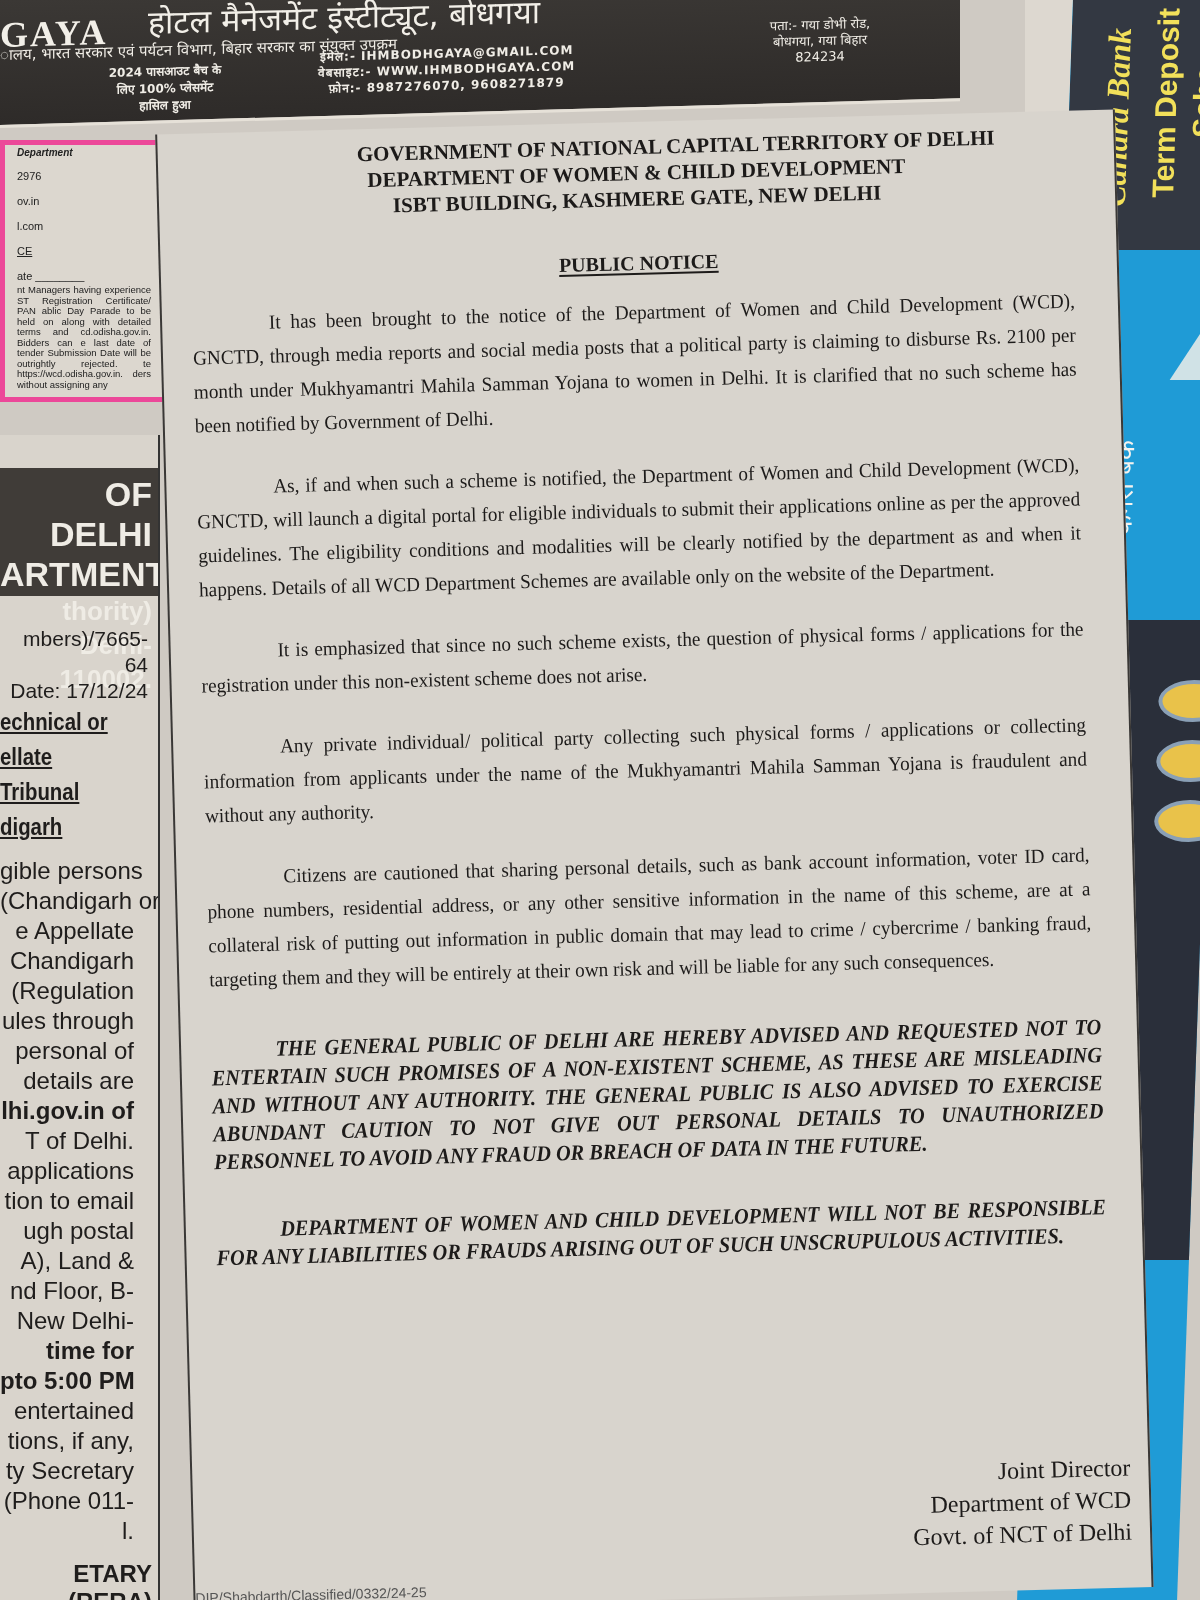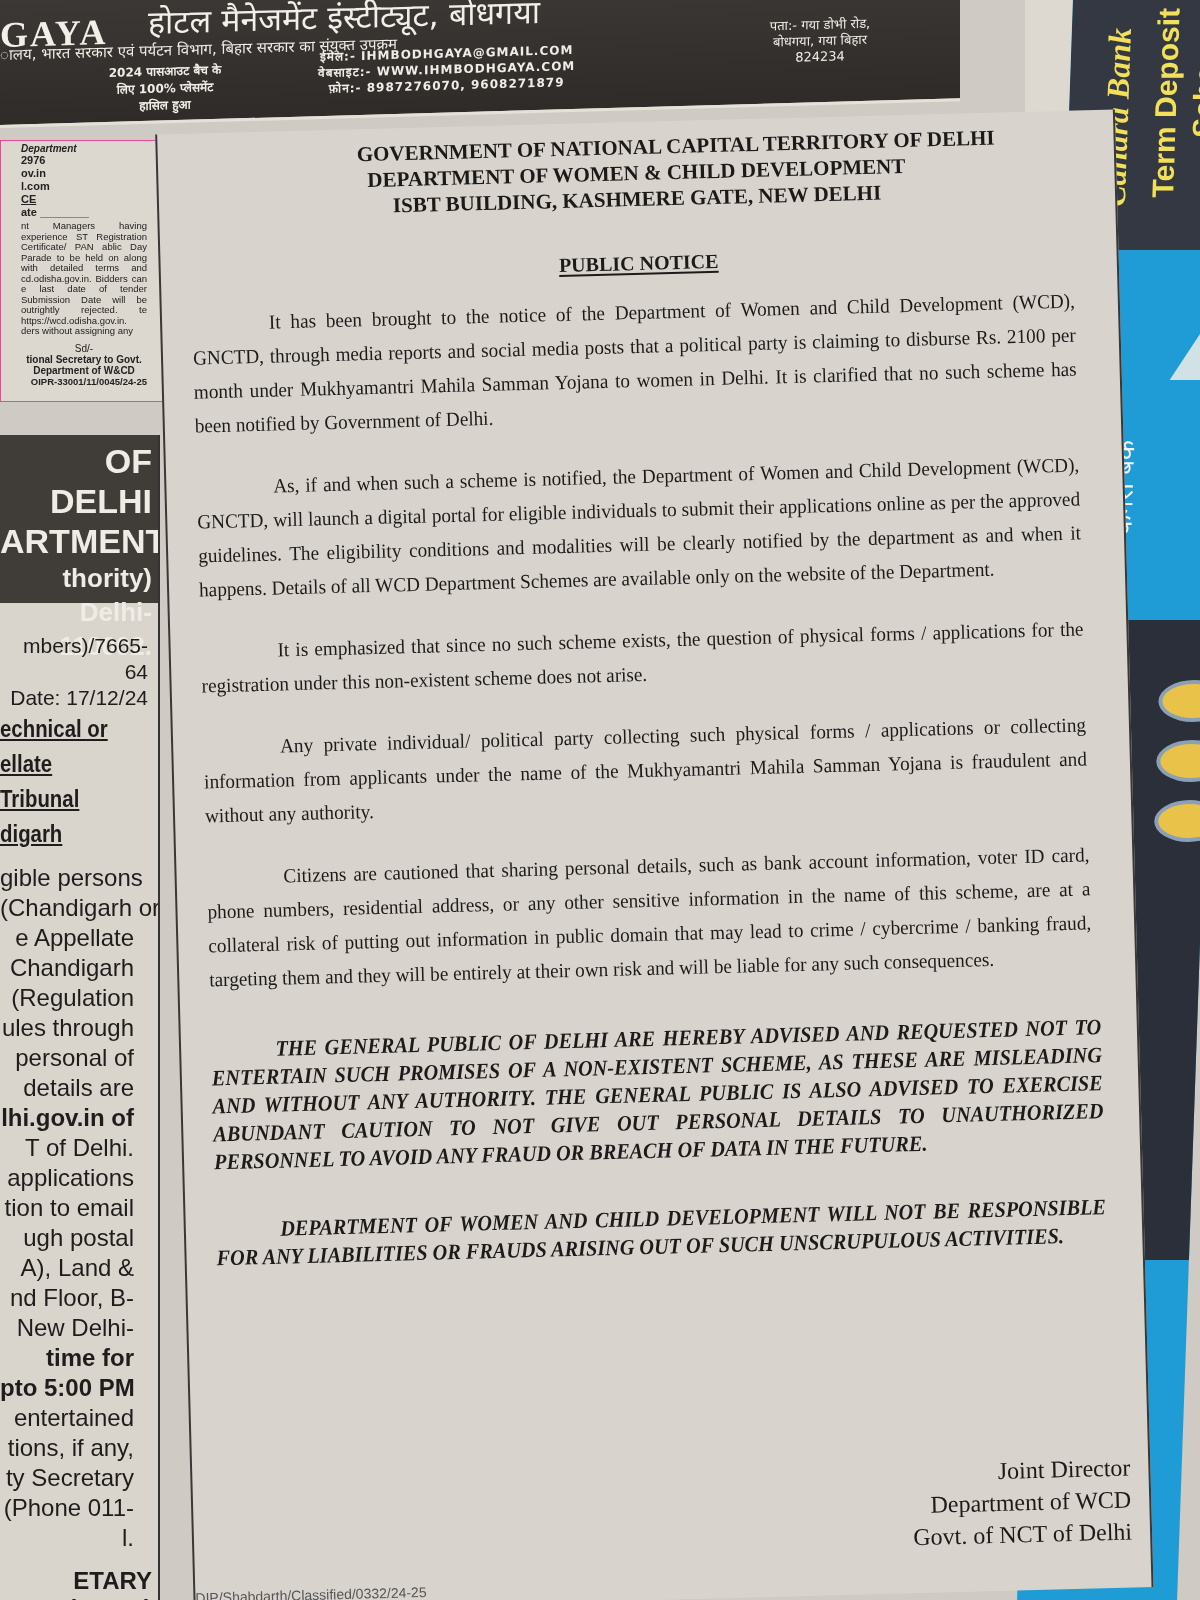--- a/index.html
+++ b/index.html
@@ -44,39 +44,39 @@
   }
   .banner .address {
     position: absolute; left: 720px; top: 40px; width: 200px;
     font-family: "DejaVu Sans", sans-serif; font-size: 13px;
     line-height: 16px; text-align: center;
   }
   
   .left-col { position: absolute; left: 0; top: 130px; width: 172px; }
   .ad-odisha {
     position: absolute; left: 0; top: 10px; width: 168px; height: 262px;
-    background: #dcd7cf; border: 1px solid #ec4899;
+    background: #dcd7cf; border: 5px solid #ec4899;
     font-family: "Liberation Sans", sans-serif; font-size: 10px;
-    line-height: 11px; padding: 2px 20px; overflow: hidden; color: #222;
+    line-height: 11px; padding: 2px 12px; overflow: hidden; color: #222;
   }
   .ad-odisha .dept { font-weight: 700; font-style: italic; font-size: 10px; }
-  .ad-odisha .bold-line { font-weight: 700; font-size: 11px; line-height: 13px; }
+  .ad-odisha .bold-line { font-weight: 400; font-size: 11px; line-height: 13px; margin-top: 12px; }
   .ad-odisha .body { text-align: justify; font-size: 9.5px; line-height: 10.5px; margin-top: 2px; }
   .ad-odisha .sig { text-align: center; font-size: 10px; line-height: 11px; margin-top: 6px; }
   .ad-odisha .sig b { display: block; }
   .ad-odisha .ref { text-align: right; font-weight: 700; font-size: 9.5px; }
 
   .ad-rera {
     position: absolute; left: 0; top: 305px; width: 160px; height: 1240px;
     background: #d9d4cc; border-right: 2px solid #333;
     font-family: "Liberation Sans", sans-serif; color: #1f1d1c; overflow: hidden;
   }
   .rera-head {
     background: #403c38; color: #efece5; padding: 6px 6px 8px 0;
-    text-align: right; font-weight: 700; height: 168px;
+    text-align: right; font-weight: 700; height: 128px; margin-top: 33px;
   }
   .rera-head .l1 { font-size: 34px; line-height: 40px; }
   .rera-head .l2 { font-size: 34px; line-height: 40px; }
   .rera-head .l3 { font-size: 26px; line-height: 34px; font-weight: 700; padding-left: 32px; }
   .rera-head .l4 { font-size: 26px; line-height: 34px; }
   .rera-ref { font-size: 21px; line-height: 26px; text-align: right; padding: 30px 10px 0 0; }
   .rera-sub { font-family: "Liberation Sans", sans-serif; font-weight: 700; font-size: 24px;
     line-height: 35px; text-decoration: underline; padding-left: 0; transform: scaleX(0.85); transform-origin: 0 0; }
   .rera-body { font-size: 24px; line-height: 30px; padding: 12px 24px 0 0; }
   .rera-body .ln { display: block; white-space: nowrap; text-align: right; }

